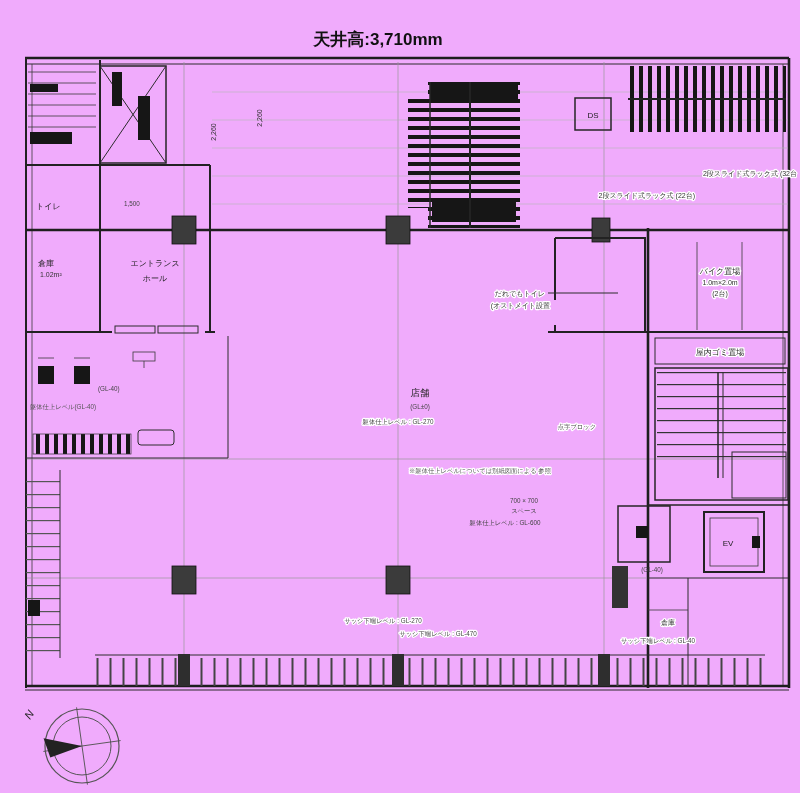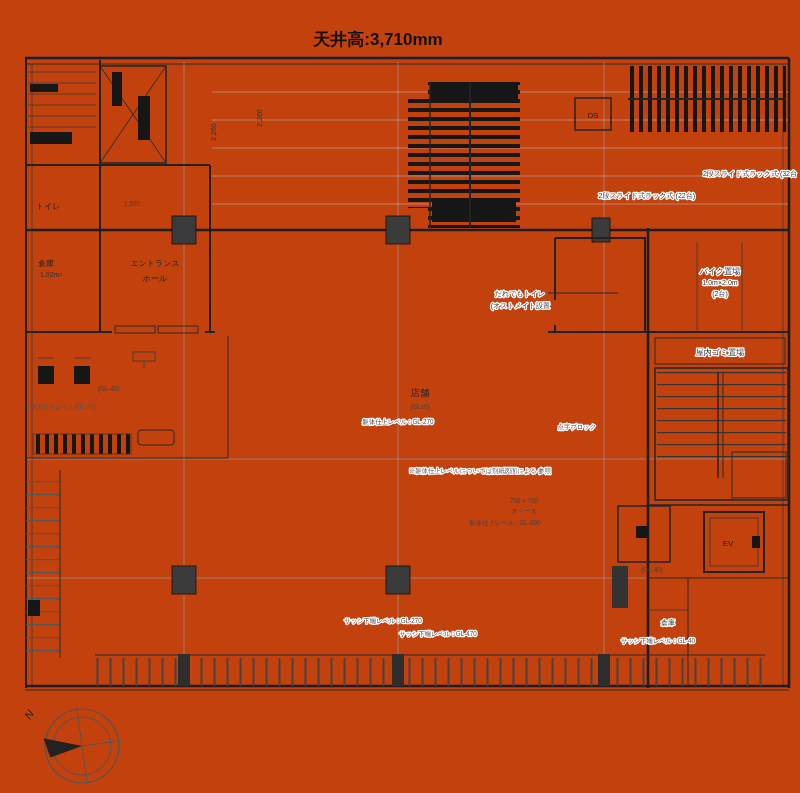--- a/index.html
+++ b/index.html
@@ -1,16 +1,16 @@
 <!DOCTYPE html>
 <html><head>
 <meta charset="utf-8">
 <style>
   html,body{margin:0;padding:0;background:#fff;}
-  .page{width:800px;height:793px;background:#c2410c;position:relative;font-family:"Liberation Sans",sans-serif;}
+  .page{width:800px;height:793px;background:#f0abfc;position:relative;font-family:"Liberation Sans",sans-serif;}
   svg{display:block;}
   text{font-family:"Liberation Sans",sans-serif;fill:#222;}
   .t-title{font-size:17px;font-weight:bold;fill:#111;}
   .t-lg{font-size:9.5px;fill:#222;}
   .t-md{font-size:8px;fill:#222;}
   .t-sm{font-size:7px;fill:#333;}
   .t-xs{font-size:6.3px;fill:#444;}
   .t-note{font-size:6.3px;fill:#555;}
   .halo{paint-order:stroke;stroke:#ffffff;stroke-width:2.6px;stroke-linejoin:round;}
   .w3{stroke:#1e1e1e;stroke-width:2.6;fill:none;}

